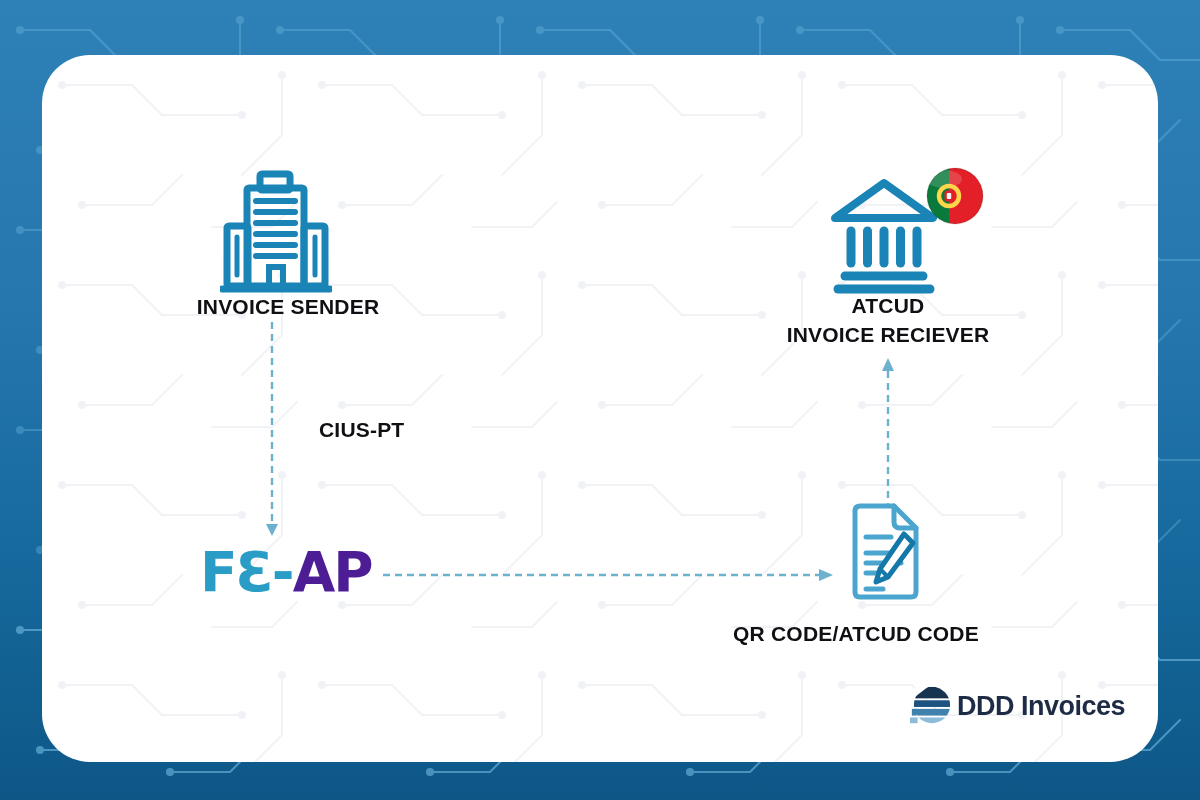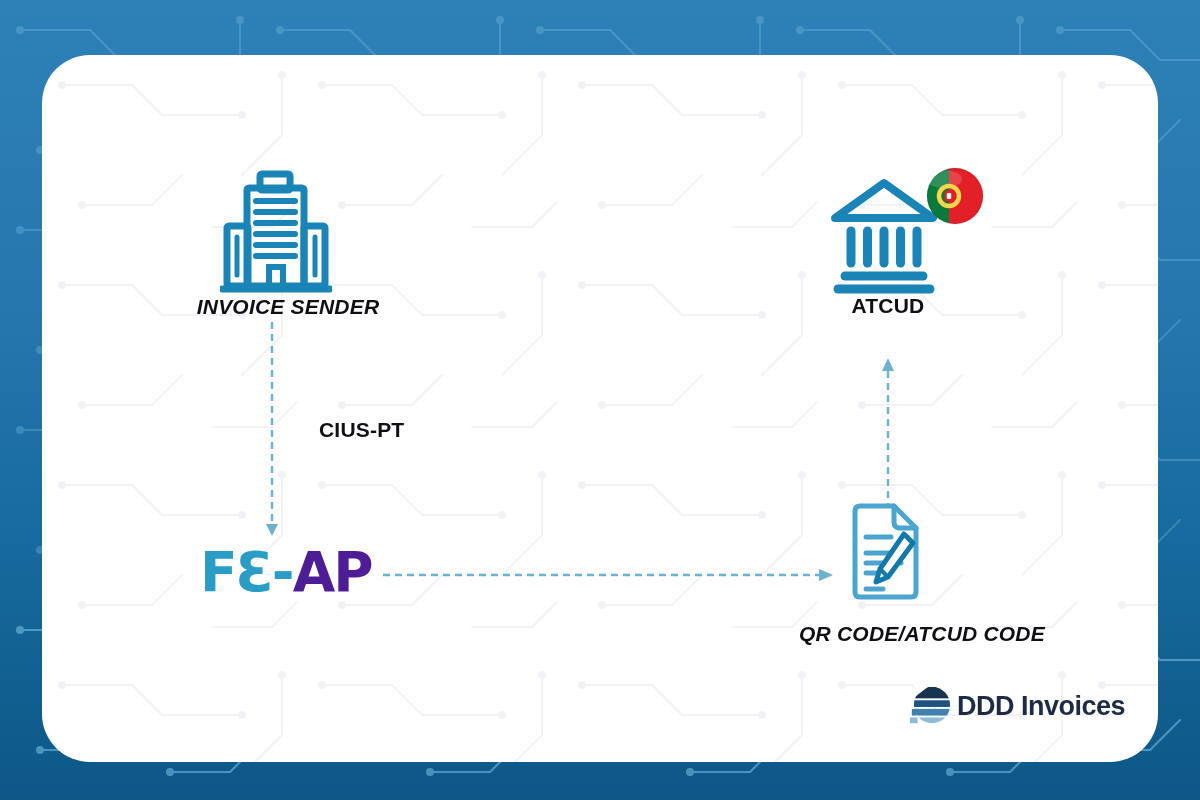--- a/index.html
+++ b/index.html
@@ -18,21 +18,21 @@
   }
   .card-circuit { position:absolute; inset:0; width:1116px; height:707px; }
 
   .abs { position: absolute; }
 
   .label {
     position: absolute; font-weight: 700; font-size: 21px; color: #101014;
     letter-spacing: 0.2px; text-align: center; line-height: 29px; white-space: nowrap;
   }
 
-  .sender-label   { left: 168px; top: 292px; width: 240px; font-style: italic; }
+  .sender-label   { left: 168px; top: 292px; width: 240px; }
   .cius-label     { left: 283px; top: 415px; width: auto; text-align: left; margin-left: 36px; }
   .doc-label      { left: 728px; top: 619px; width: 320px; }
   .receiver-label { left: 738px; top: 291px; width: 300px; }
 
   .feap-logo {
     position: absolute; left: 200px; top: 541px; height: 62px;
     font-family: "DejaVu Sans", sans-serif; font-weight: 700;
     font-size: 55px; letter-spacing: -2px; line-height: 62px; white-space: nowrap;
   }
   .feap-primary   { color: #2a9dc7; text-align: center; }
@@ -148,21 +148,21 @@
         <line x1="23" y1="36" x2="48" y2="36"></line>
         <line x1="23" y1="52" x2="58" y2="52"></line>
         <line x1="23" y1="62" x2="58" y2="62"></line>
         <line x1="23" y1="72" x2="45" y2="72"></line>
         <line x1="23" y1="88" x2="40" y2="88"></line>
       </g>
       <path d="M61 33 L70 42 L45 76 L33 81 L37 68 Z" fill="#ffffff" stroke="#1478a9" stroke-width="5" stroke-linejoin="round" stroke-linecap="round"></path>
       <line x1="37" y1="68" x2="45" y2="76" stroke="#1478a9" stroke-width="4" stroke-linecap="round"></line>
     </svg>
 
-    <div class="label doc-label" style="left:720px; top:564px;font-style:italic;">QR CODE/ATCUD CODE</div>
+    <div class="label doc-label" style="left:654px; top:564px;">QR CODE/ATCUD CODE</div>
 
     <svg class="abs" style="left:839px; top:303px;" width="14" height="146" viewBox="0 0 14 146" xmlns="http://www.w3.org/2000/svg">
       <polygon points="1,13 13,13 7,0" fill="#6cb1ce"></polygon>
       <line x1="7" y1="13" x2="7" y2="146" stroke="#6cb1ce" stroke-width="2.4" stroke-dasharray="7 5"></line>
     </svg>
 
     <svg class="abs" style="left:785px; top:119px;" width="114" height="120" viewBox="0 0 114 120" xmlns="http://www.w3.org/2000/svg">
       <path d="M8 44 L57 9 L106 44 Z" stroke="#1b84b7" stroke-width="8" fill="none" stroke-linejoin="round"></path>
       <g stroke="#1b84b7" stroke-width="9" stroke-linecap="round">
         <line x1="24" y1="57" x2="24" y2="89"></line>
@@ -187,20 +187,21 @@
         <ellipse cx="18" cy="12" rx="18" ry="9" fill="rgba(255,255,255,0.16)"></ellipse>
       </g>
       <circle cx="23" cy="29" r="10" fill="none" stroke="#ffd54a" stroke-width="4.5"></circle>
       <rect x="18.5" y="23.5" width="9" height="11" rx="2" fill="#e32028"></rect>
       <rect x="20.8" y="26" width="4.4" height="6" rx="1" fill="#ffffff"></rect>
       <circle cx="29" cy="29" r="27.8" fill="none" stroke="rgba(0,0,0,0.12)" stroke-width="1.5"></circle>
     </svg>
 
     <div class="label receiver-label" style="left:696px; top:236px;">
       <div>ATCUD</div>
+      <div>INVOICE RECIEVER</div>
     </div>
 
     <div class="brand" style="left:867px; top:628px;">
       <svg width="44" height="46" viewBox="0 0 46 46" xmlns="http://www.w3.org/2000/svg">
         <defs>
             <clipPath id="dddClip">
               <circle cx="24" cy="22" r="19"></circle>
             </clipPath>
           </defs>
         <g clip-path="url(#dddClip)">

